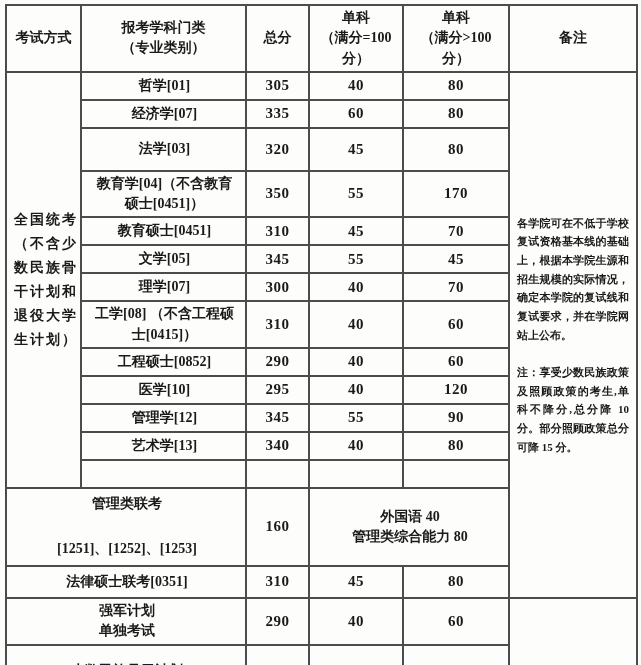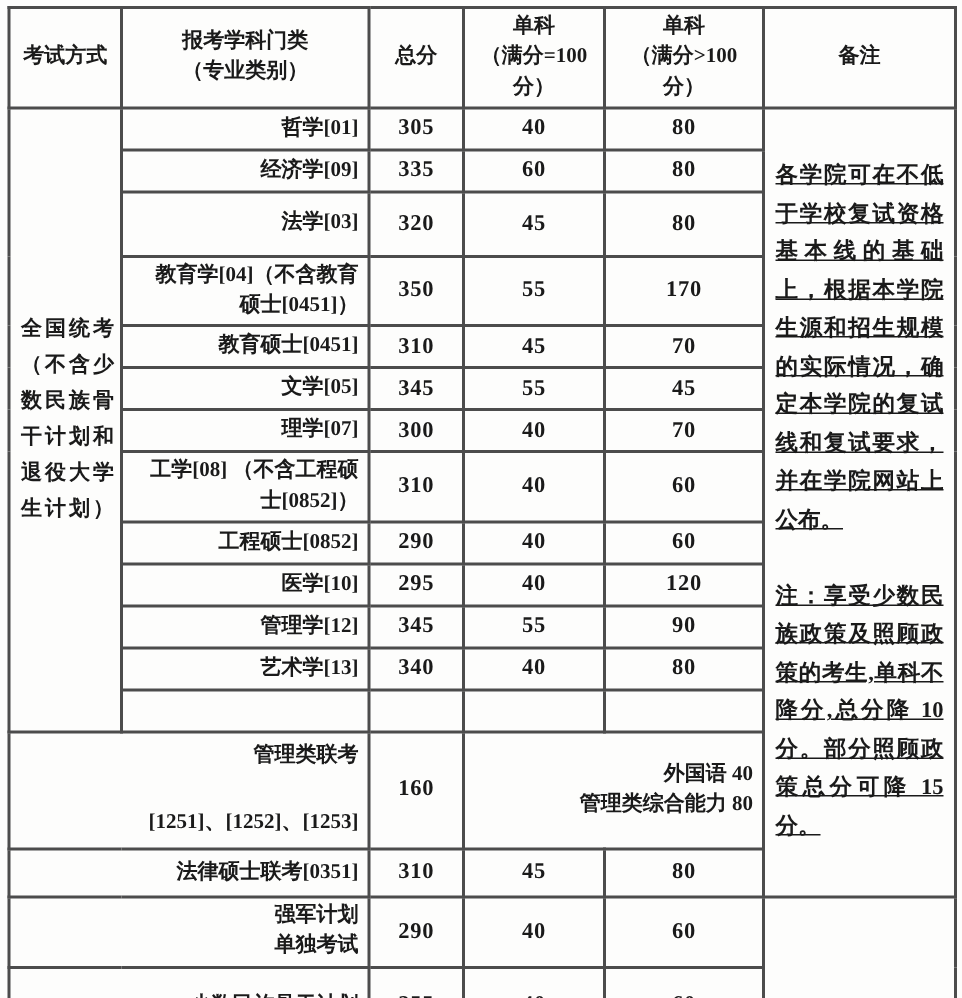--- a/index.html
+++ b/index.html
@@ -3,26 +3,26 @@
 <meta charset="utf-8">
 <style>
   html,body{margin:0;padding:0;background:#fbfbf9;width:641px;height:665px;overflow:hidden;}
   body{font-family:"Liberation Serif","DejaVu Serif",serif;color:#1a1a1a;-webkit-font-smoothing:antialiased;}
   .page{position:absolute;left:0;top:0;width:641px;height:665px;background:#fdfdfc;}
   table.score{border-collapse:collapse;table-layout:fixed;position:absolute;left:5px;top:4px;width:631px;}
   td,th{border:2px solid #4c4c4c;font-weight:bold;font-size:14px;line-height:1.45;
         vertical-align:middle;padding:2px 4px;background:#fdfdfc;overflow:hidden;}
   th{text-align:center;white-space:pre-line;font-weight:bold;}
   .c{text-align:center;border-radius:13px;}
-  .l{text-align:right;padding-left:8px;padding-right:6px;}
+  .l{text-align:center;padding-left:8px;padding-right:6px;}
   .num{font-size:15px;letter-spacing:.5px;}
   .ml{white-space:pre-line;}
   .natl{white-space:pre-line;text-align:right;letter-spacing:2px;line-height:1.72;padding:2px 2px;}
   .remarks{white-space:pre-line;text-align:justify;text-justify:inter-ideograph;
-           line-height:1.7;padding:6px 7px;vertical-align:middle;font-size:15px;text-decoration:underline;}
+           line-height:1.7;padding:6px 7px;vertical-align:middle;font-size:11px;}
   .h58{height:58px}.h28{height:28px}.h29{height:43px}.h46{height:46px}
   .h75{height:78px}.h32{height:32px}.h35{height:53px}.h37{height:37px}
   .mgmt{line-height:1.6;}
 </style>
 </head>
 <body>
 
 <div class="page">
 <table class="score">
   <colgroup>
@@ -57,21 +57,21 @@
 生计划）</td>
     <td class="l">哲学[01]</td>
     <td class="c num">305</td>
     <td class="c num">40</td>
     <td class="c num">80</td>
     <td class="remarks" rowspan="15">各学院可在不低于学校复试资格基本线的基础上，根据本学院生源和招生规模的实际情况，确定本学院的复试线和复试要求，并在学院网站上公布。
 
 注：享受少数民族政策及照顾政策的考生,单科不降分,总分降 10 分。部分照顾政策总分可降 15 分。</td>
   </tr>
   <tr class="h28">
-    <td class="l">经济学[09]</td>
+    <td class="l">经济学[07]</td>
     <td class="c num">335</td>
     <td class="c num">60</td>
     <td class="c num">80</td>
   </tr>
   <tr class="h29">
     <td class="l">法学[03]</td>
     <td class="c num">320</td>
     <td class="c num">45</td>
     <td class="c num">80</td>
   </tr>
@@ -93,21 +93,21 @@
     <td class="c num">55</td>
     <td class="c num">45</td>
   </tr>
   <tr class="h28">
     <td class="l">理学[07]</td>
     <td class="c num">300</td>
     <td class="c num">40</td>
     <td class="c num">70</td>
   </tr>
   <tr class="h46">
-    <td class="l">工学[08] （不含工程硕士[0852]）</td>
+    <td class="l">工学[08] （不含工程硕士[0415]）</td>
     <td class="c num">310</td>
     <td class="c num">40</td>
     <td class="c num">60</td>
   </tr>
   <tr class="h28">
     <td class="l">工程硕士[0852]</td>
     <td class="c num">290</td>
     <td class="c num">40</td>
     <td class="c num">60</td>
   </tr>

